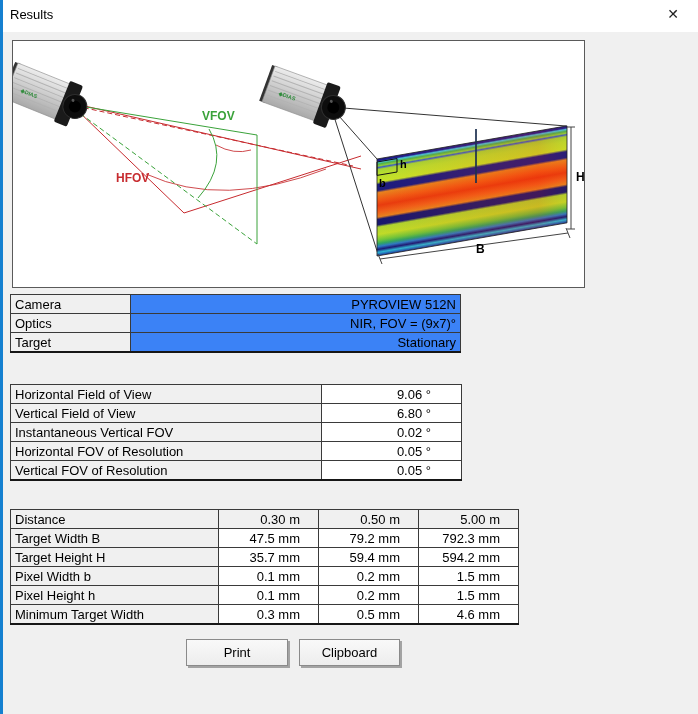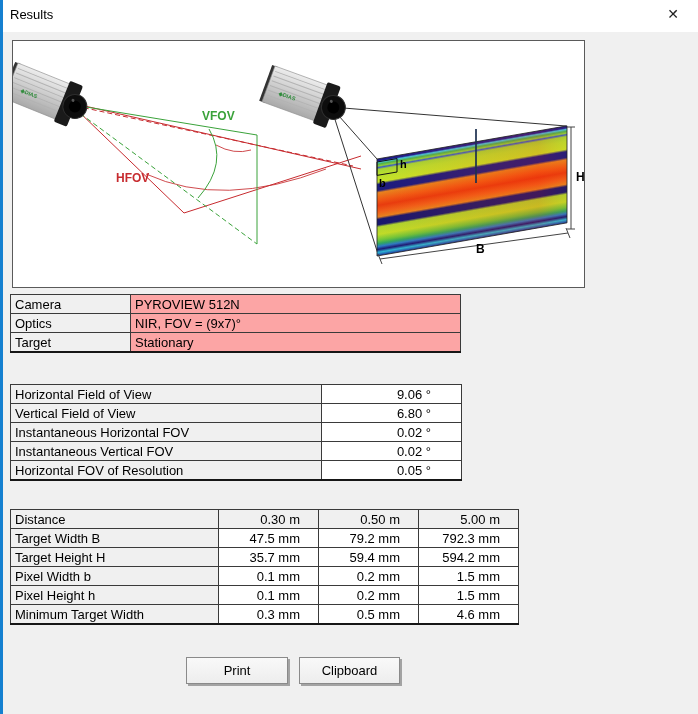--- a/index.html
+++ b/index.html
@@ -7,28 +7,28 @@
   .screen{position:relative;width:698px;height:714px;background:#f0f0f0;overflow:hidden;}
   .titlebar{position:absolute;left:0;top:0;width:698px;height:32px;background:#ffffff;}
   .title-text{position:absolute;left:10px;top:7px;font-size:13px;color:#000;}
   .close-btn{position:absolute;left:656px;top:0px;width:34px;height:28px;display:flex;align-items:center;justify-content:center;font-size:14px;color:#222;cursor:pointer;}
   .accent-border{position:absolute;left:0;top:0;width:3px;height:714px;background:#1580d0;z-index:50;}
   .diagram-box{position:absolute;left:12px;top:40px;width:571px;height:246px;background:#ffffff;border:1px solid #5a5a5a;}
   table{border-collapse:collapse;position:absolute;font-size:13px;color:#000;table-layout:fixed;}
   td{border:1px solid #3a3a3a;height:18px;padding:0 4px;overflow:hidden;white-space:nowrap;margin-left:8px;}
   .tbl{border-bottom:2px solid #161616;}
   .lab{background:#f0f0f0;text-align:left;}
-  .val{background:#fca5a5;text-align:left;}
+  .val{background:#3b82f6;text-align:right;}
   .num{background:#ffffff;text-align:right;padding-right:18px;}
   .fovnum{padding-right:30px;}
   .hdr{background:#f0f0f0;}
   #info-table{left:10px;top:294px;width:450px;}
   #fov-table{left:10px;top:384px;width:451px;}
   #dist-table{left:10px;top:509px;width:508px;}
-  .btn{position:absolute;top:657px;height:27px;font-family:"Liberation Sans",sans-serif;font-size:13px;color:#000;
+  .btn{position:absolute;top:639px;height:27px;font-family:"Liberation Sans",sans-serif;font-size:13px;color:#000;
        background:linear-gradient(#f9f9f9,#ededed);border:1px solid #8a8a8a;
        box-shadow:2px 2px 0 rgba(100,100,100,.55);cursor:pointer;}
   #btn-print{left:186px;width:102px;}
   #btn-clipboard{left:299px;width:101px;}
   #btn-close{left:407px;width:104px;border:2px solid #4d4d4d;}
 </style>
 </head>
 <body>
 
 <div class="screen">
@@ -202,29 +202,29 @@
     <tbody id="fov-body">
         <tr>
           <td class="lab">Horizontal Field of View</td>
           <td class="num fovnum">9.06 °</td>
         </tr>
         <tr>
           <td class="lab">Vertical Field of View</td>
           <td class="num fovnum">6.80 °</td>
         </tr>
         <tr>
-          <td class="lab">Instantaneous Horizontal FOV</td>
-          <td class="num fovnum">0.02 °</td>
-        </tr>
-        <tr>
           <td class="lab">Instantaneous Vertical FOV</td>
           <td class="num fovnum">0.02 °</td>
         </tr>
         <tr>
           <td class="lab">Horizontal FOV of Resolution</td>
+          <td class="num fovnum">0.05 °</td>
+        </tr>
+        <tr>
+          <td class="lab">Vertical FOV of Resolution</td>
           <td class="num fovnum">0.05 °</td>
         </tr>
       </tbody>
   </table>
 
   <table id="dist-table" class="tbl">
     <colgroup>
         <col style="width:208px">
         <col style="width:100px">
         <col style="width:100px">

